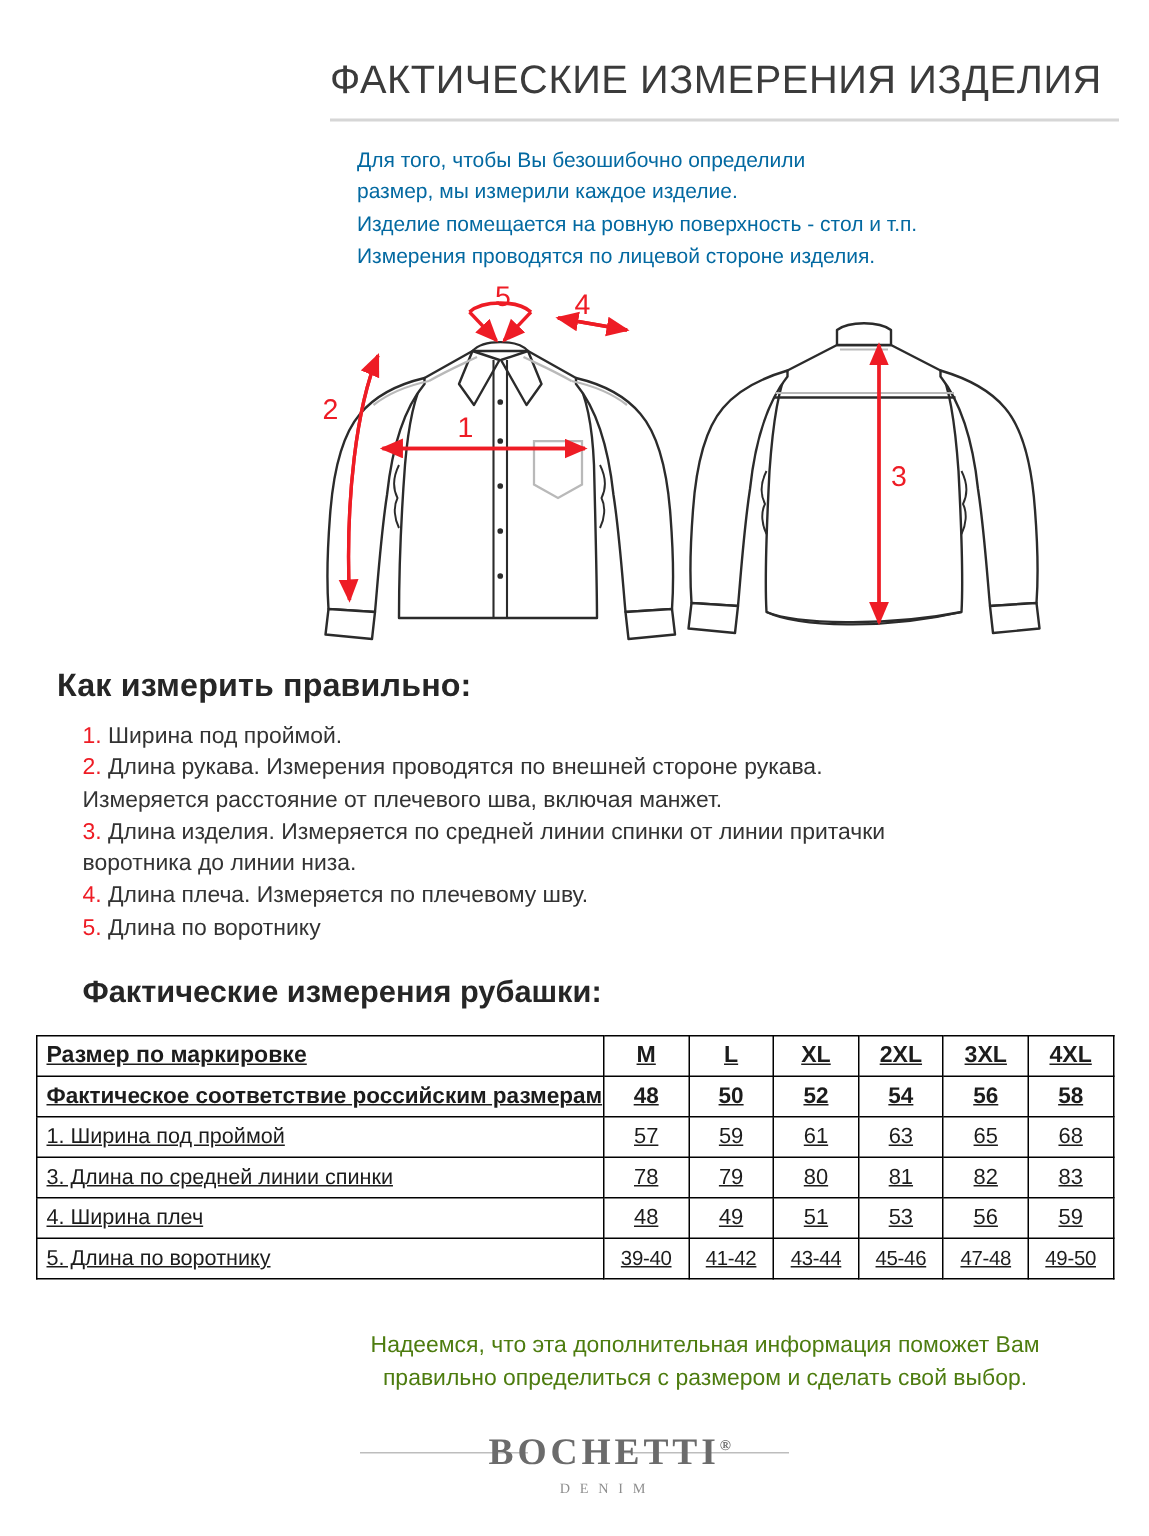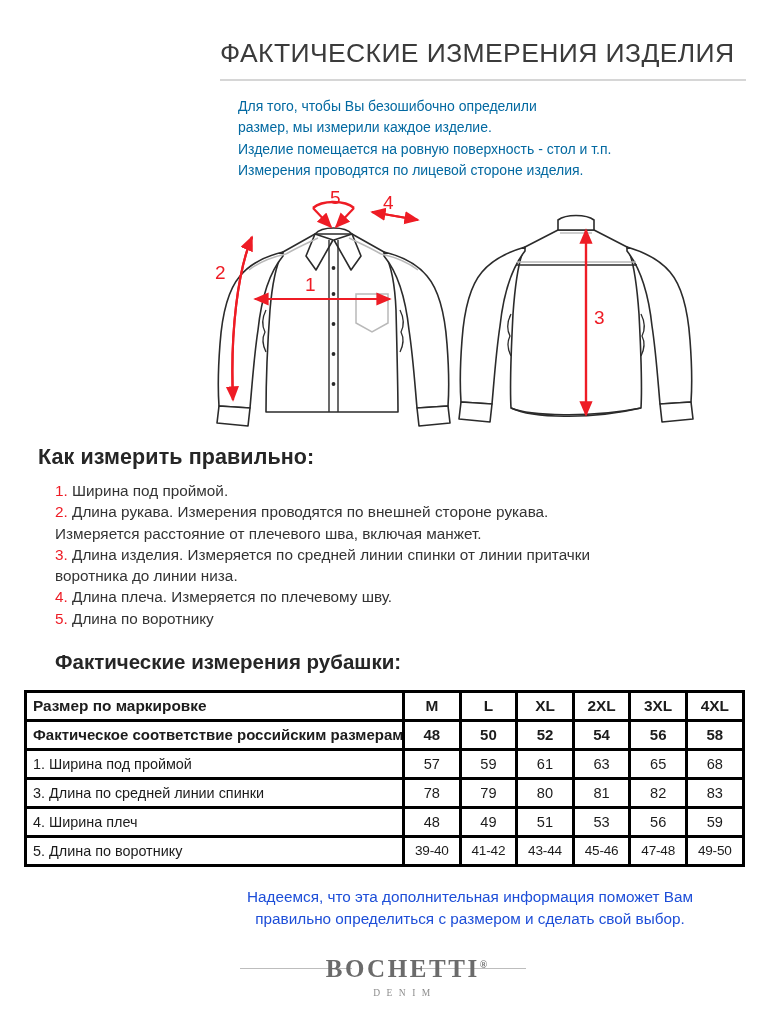--- a/index.html
+++ b/index.html
@@ -105,27 +105,28 @@
     width: 718px;
   }
   table.sizes {
     border-collapse: collapse;
     width: 718px;
     table-layout: fixed;
     font-size: 14.6px;
     color: #1c1c1c;
   }
   table.sizes td {
-    border: 3px solid #000000;
+    border: 1px solid #000000;
     height: 26px;
     padding: 0 0 0 6px;
     line-height: 26px;
     vertical-align: middle;
     white-space: nowrap;
     overflow: hidden;
+    text-decoration: underline;
   }
   table.sizes td.val {
     text-align: center;
     padding: 0;
   }
   table.sizes tr.head td {
     font-weight: bold;
     font-size: 15.4px;
   }
   table.sizes tr.head2 td {
@@ -139,21 +140,21 @@
   td.small { font-size: 13.6px; letter-spacing: -0.2px; }
 
   
   .outro {
     position: absolute;
     left: 180px;
     top: 886px;
     width: 580px;
     font-size: 15.3px;
     line-height: 21.5px;
-    color: #1d4ed8;
+    color: #4d7c0f;
     text-align: center;
   }
   .outro div { white-space: nowrap; }
 
   .brand {
     position: absolute;
     left: 0;
     top: 955px;
     width: 766px;
     text-align: center;

